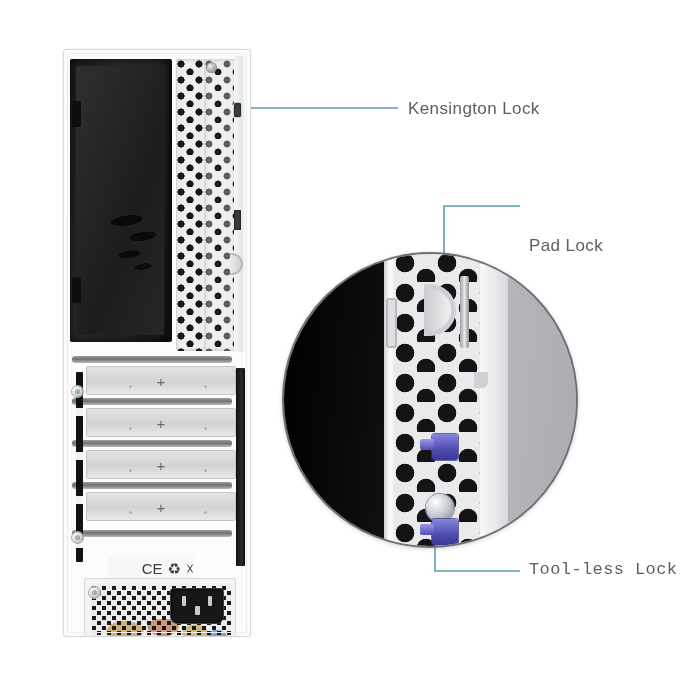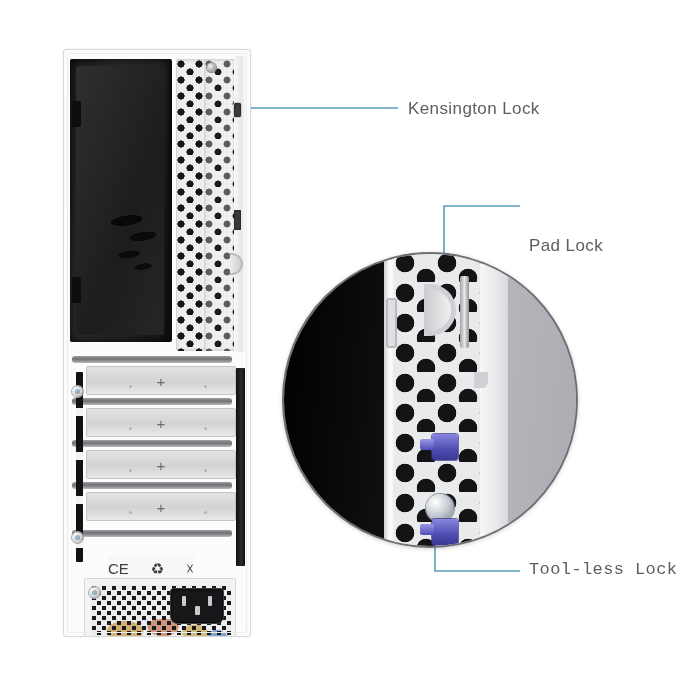--- a/index.html
+++ b/index.html
@@ -224,21 +224,21 @@
     width:5px; height:5px; border-radius:50%;
     background: radial-gradient(circle at 40% 40%, #a9c2d0, #7d93a2);
   }
 
   
   .cert-strip {
     position: absolute;
     left: 44px; top: 506px;
     width: 86px; height: 25px;
     background: #f7f7f8;
-    display: flex; align-items: center; justify-content: space-between;
+    display: flex; align-items: center; justify-content: flex-end;
     gap: 5px;
   }
   .cert-glyph { color:#3c3d3f; font-size: 15px; line-height:1; }
 
   
   .psu {
     position: absolute;
     left: 20px; top: 528px;
     width: 152px; height: 92px;
     background: #f3f3f4;

